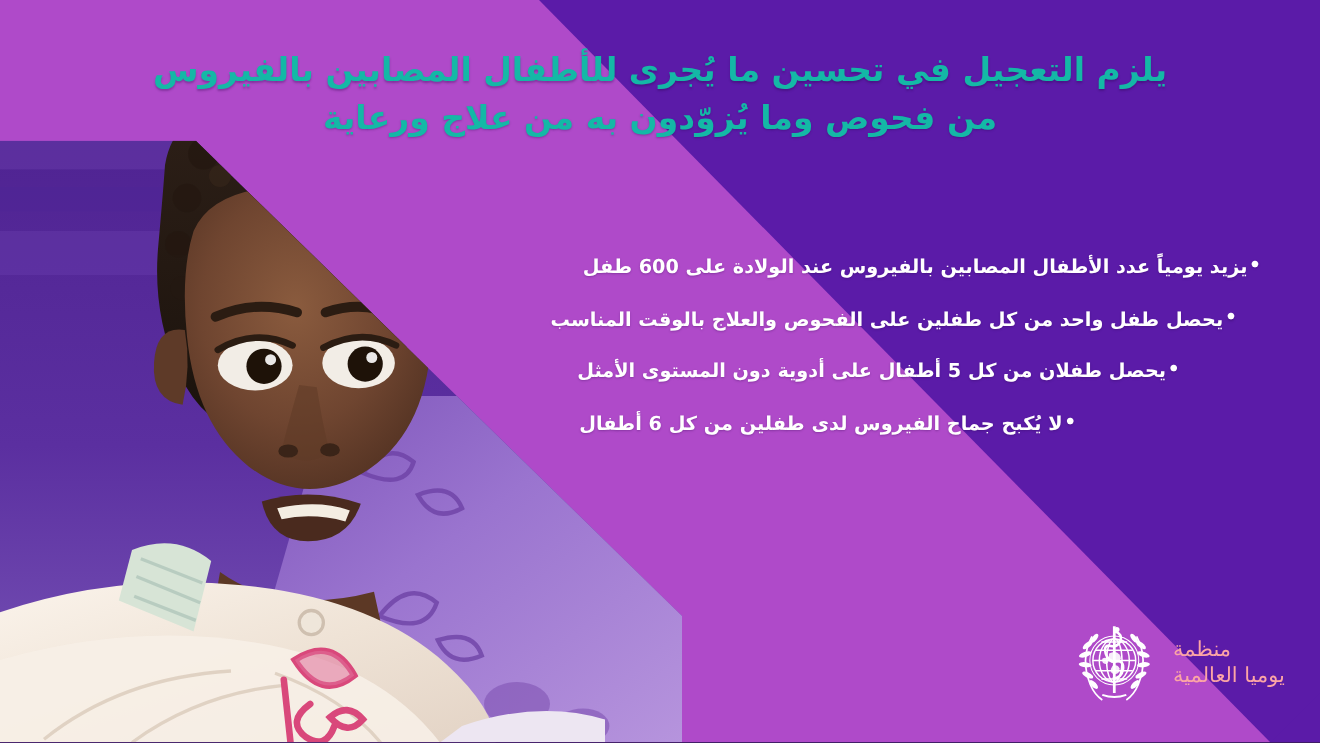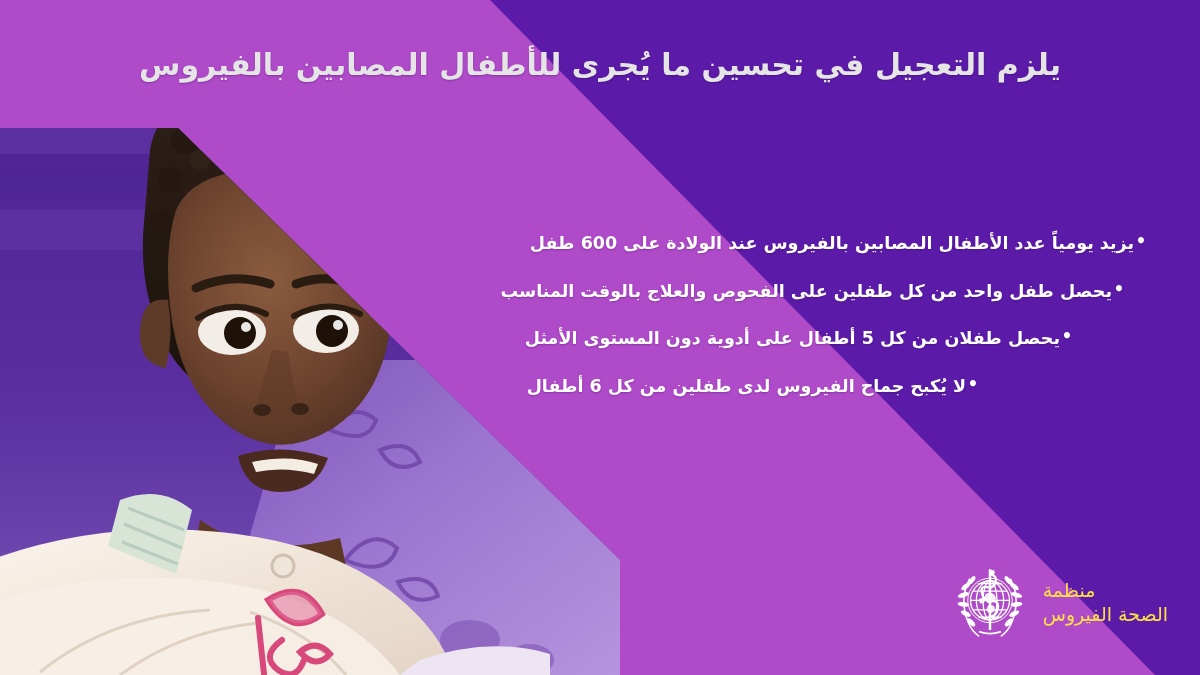--- a/index.html
+++ b/index.html
@@ -43,21 +43,21 @@
     clip-path:polygon(0 128px, 178px 128px, 620px 560px, 620px 675px, 0 675px);
     overflow:hidden;
   }
   .photo svg{display:block;width:620px;height:675px;}
 
   
   .headline{
     position:absolute;
     top:44px; left:40px; right:40px;
     text-align:center;
-    color:#e5e5e5;
+    color:#14b8a6;
     font-size:30px;
     font-weight:bold;
     line-height:1.42;
     letter-spacing:0.2px;
     direction:rtl;
     text-shadow:0 1px 2px rgba(40,0,70,.30);
   }
   .headline-line{display:block;white-space:nowrap;}
 
   
@@ -99,21 +99,21 @@
     position:absolute;
     right:32px;
     bottom:34px;
     display:flex;
     flex-direction:row;
     align-items:center;
     gap:14px;
     direction:rtl;
   }
   .who-text{
-    color:#fde047;
+    color:#fca5a5;
     text-align:left;
     font-size:19px;
     line-height:1.28;
     font-weight:normal;
     direction:rtl;
   }
   .who-text span{display:block;white-space:nowrap;}
   .who-emblem{width:78px;height:78px;flex:0 0 auto;}
   .who-emblem svg{display:block;width:78px;height:78px;}
 </style>
@@ -261,20 +261,21 @@
           <path d="M124 524 l58 24"></path>
           <path d="M122 542 l56 22"></path>
       </g>
 
       <path d="M420 660 q70 -24 130 -6 l0 21 l-150 0 Z" fill="#EDE6F2"></path>
     </svg>
   </div>
 
   <div class="headline">
     <span class="headline-line">يلزم التعجيل في تحسين ما يُجرى للأطفال المصابين بالفيروس</span>
+    <span class="headline-line">من فحوص وما يُزوّدون به من علاج ورعاية</span>
   </div>
 
   <div class="bullets">
 
     <div class="bullet" style="margin-right:0;">
       <span class="dot">•</span>
       <span class="txt">يزيد يومياً عدد الأطفال المصابين بالفيروس عند الولادة على 600 طفل</span>
     </div>
 
     <div class="bullet" style="margin-right:22px;">
@@ -290,21 +291,21 @@
     <div class="bullet" style="margin-right:168px;">
       <span class="dot">•</span>
       <span class="txt">لا يُكبح جماح الفيروس لدى طفلين من كل 6 أطفال</span>
     </div>
 
   </div>
 
   <div class="who">
     <div class="who-text">
       <span>منظمة</span>
-      <span>الصحة الفيروس</span>
+      <span>يوميا العالمية</span>
     </div>
 
     <div class="who-emblem">
       <svg viewBox="0 0 100 100" xmlns="http://www.w3.org/2000/svg" aria-hidden="true">
         <g fill="none" stroke="#ffffff" stroke-width="1.7">
 
           <circle cx="50" cy="48" r="25"></circle>
 
           <ellipse cx="50" cy="48" rx="9" ry="25"></ellipse>
           <ellipse cx="50" cy="48" rx="17.5" ry="25"></ellipse>

